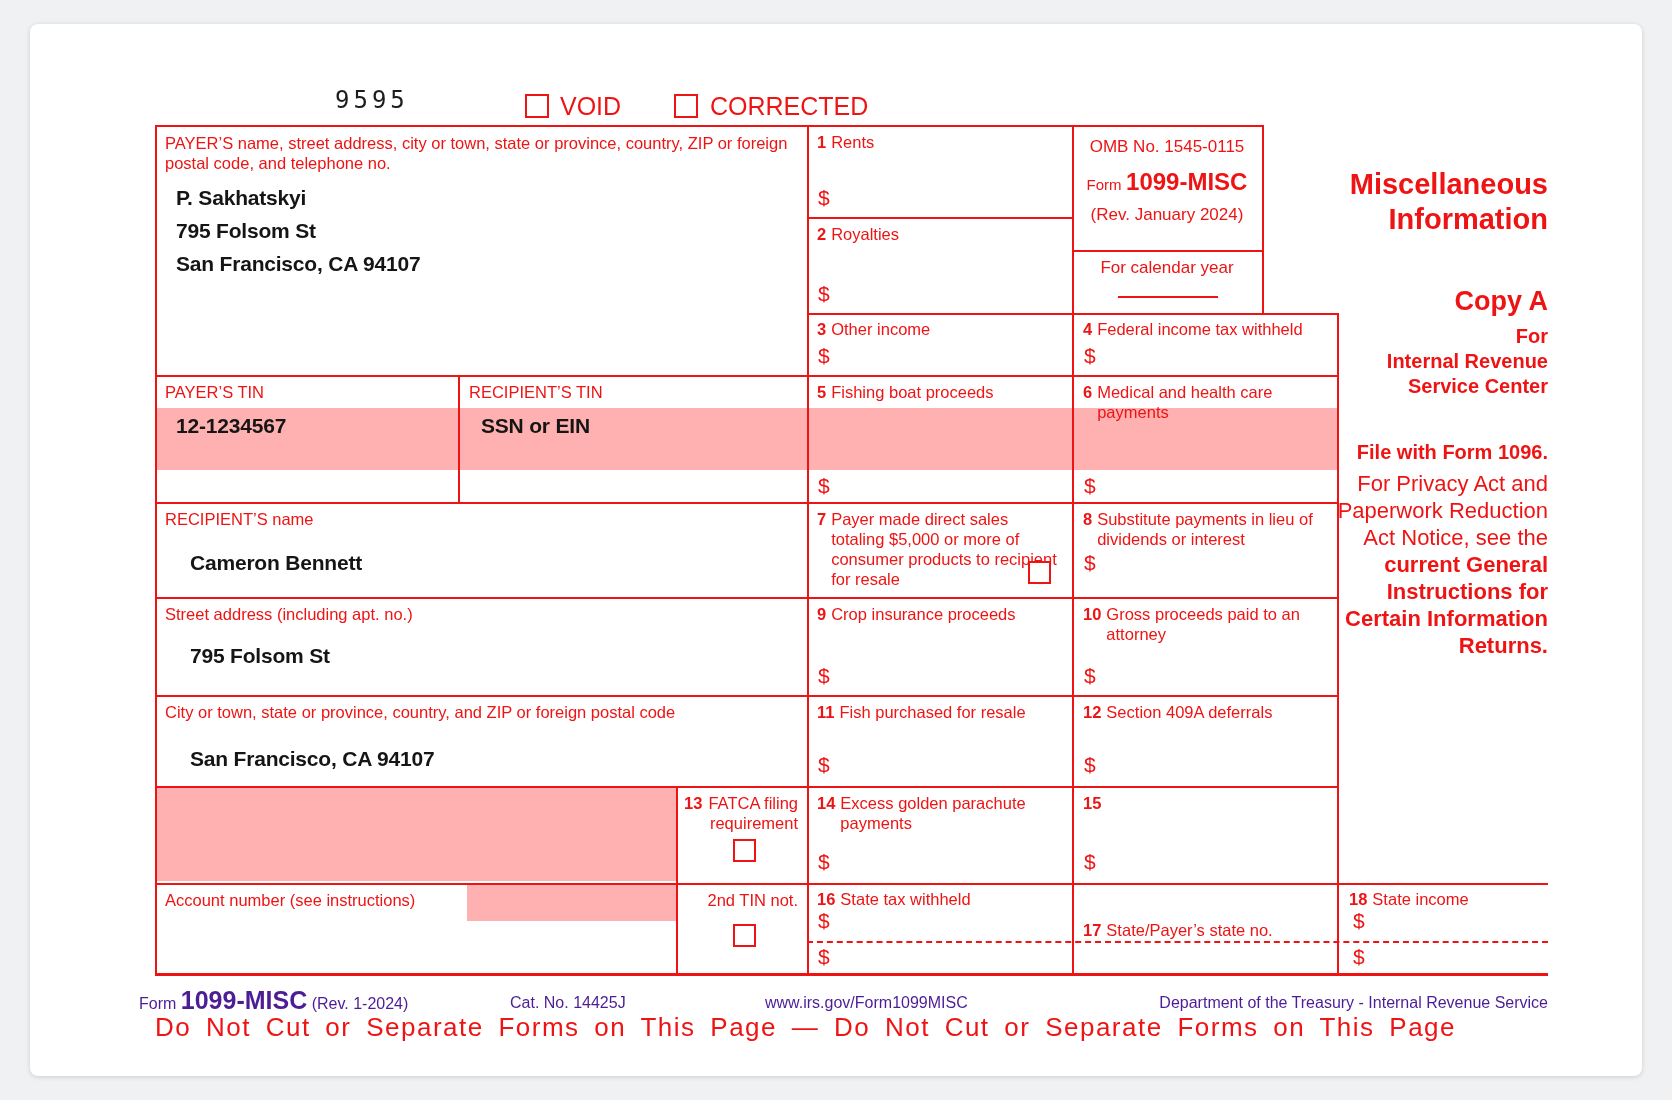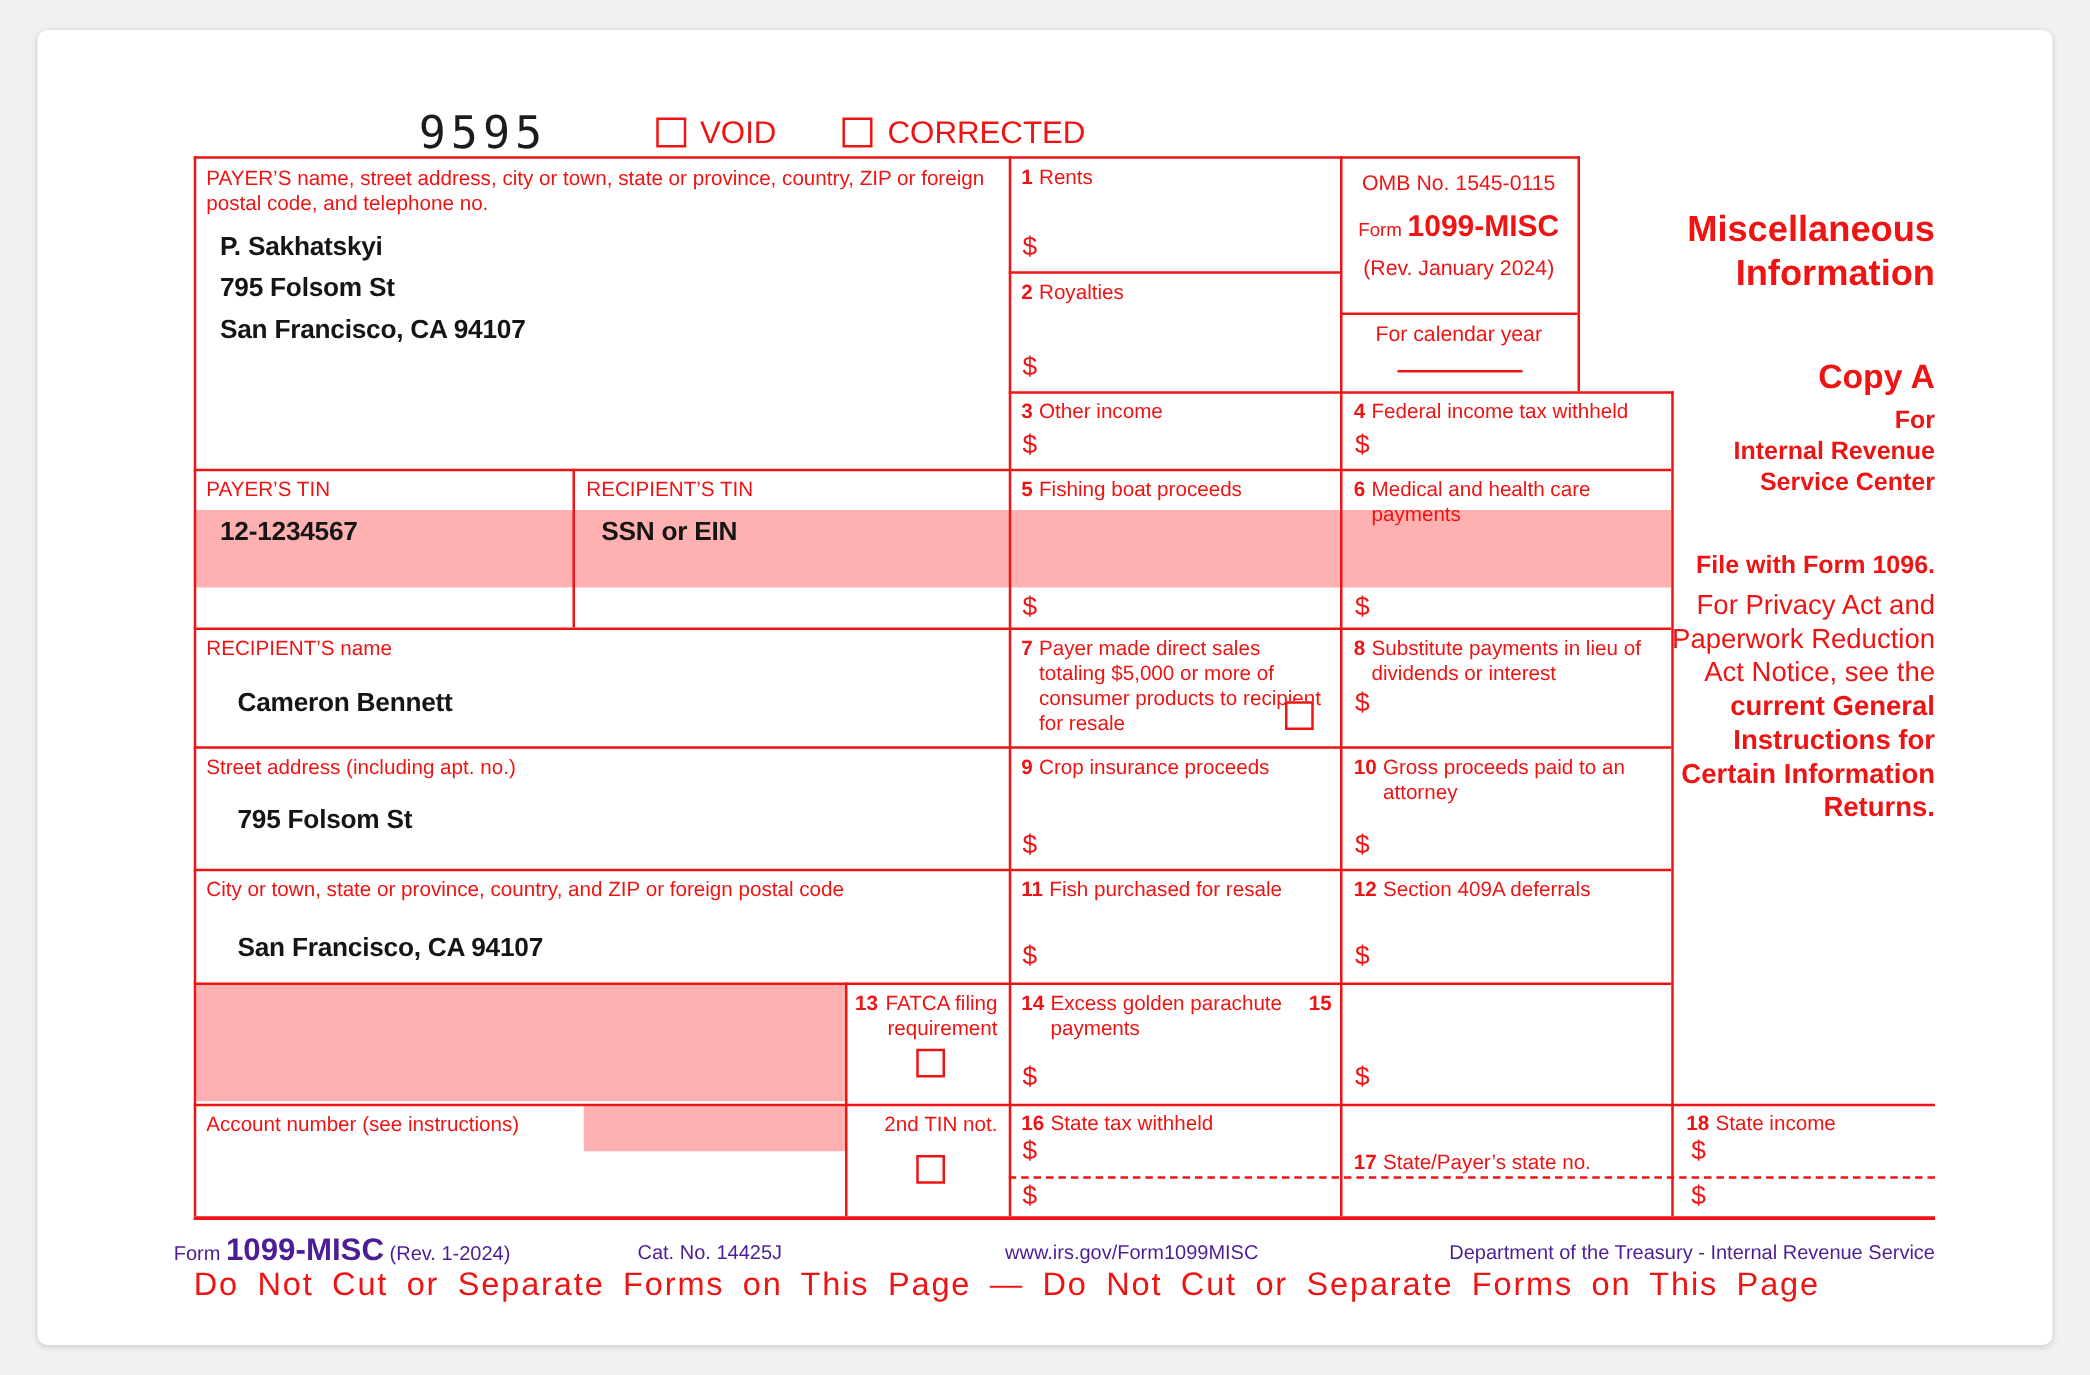--- a/index.html
+++ b/index.html
@@ -11,21 +11,21 @@
   .dashline { position:absolute; border-top:2px dashed #ee1414; height:0; }
   .pink { position:absolute; background:#ffb1b1; }
   .lbl { position:absolute; font-size:16.5px; line-height:20px; color:#ee1414; }
   .bl { display:flex; gap:5px; }
   .bl .n { font-weight:bold; flex:0 0 auto; }
   .bl.right { justify-content:flex-end; }
   .bl.right .t { text-align:right; }
   .val { position:absolute; font-size:21px; font-weight:bold; color:#151515; letter-spacing:-0.2px; }
   .dollar { position:absolute; font-size:21px; color:#ee1414; }
   .cb { position:absolute; border:2px solid #ee1414; background:#fff; }
-  .scan { position:absolute; font-family:"DejaVu Sans Mono", monospace; font-size:36px; color:#1c1c1c; letter-spacing:4px; }
+  .scan { position:absolute; font-family:"DejaVu Sans Mono", monospace; font-size:24px; color:#1c1c1c; letter-spacing:4px; }
   .hdrlbl { position:absolute; font-size:25px; color:#ee1414; }
   .title-line { position:absolute; right:124px; font-size:29px; font-weight:bold; color:#ee1414; text-align:right; }
   .copy-bold { position:absolute; right:124px; font-weight:bold; color:#ee1414; text-align:right; }
   .ombx { position:absolute; left:1072px; width:190px; text-align:center; color:#ee1414; }
   .privacy { position:absolute; right:124px; width:222px; text-align:right; font-size:22px; line-height:27px; color:#ee1414; }
   .privacy .b { font-weight:bold; }
   .foot-sm { position:absolute; font-size:16px; color:#4c1d95; }
   .warning { position:absolute; left:155px; top:1012px; font-size:26px; font-weight:normal; color:#ee1414; letter-spacing:1.5px; word-spacing:6px; white-space:nowrap; }
 </style>
 </head>
@@ -161,21 +161,21 @@
 <div class="lbl bl right" style="left:684px; top:793px; width:114px;">
   <span class="n">13</span>
   <span class="t">FATCA filing requirement</span>
 </div>
 <div class="cb" style="left:733px; top:839px; width:23px; height:23px;"></div>
 <div class="lbl bl" style="left:817px; top:793px; width:245px;justify-content:space-between;">
   <span class="n">14</span>
   <span class="t">Excess golden parachute payments</span>
 </div>
 <div class="dollar" style="left:818px; top:850px;">$</div>
-<div class="lbl bl" style="left:1047px; top:793px; width:230px;">
+<div class="lbl bl" style="left:1083px; top:793px; width:230px;">
   <span class="n">15</span>
 </div>
 <div class="dollar" style="left:1084px; top:850px;">$</div>
 
 <div class="lbl" style="left:165px; top:890px;text-align:center;">Account number (see instructions)</div>
 <div class="lbl" style="left:676px; top:890px; width:122px; text-align:right;">2nd TIN not.</div>
 <div class="cb" style="left:733px; top:924px; width:23px; height:23px;"></div>
 <div class="lbl bl" style="left:817px; top:889px; width:250px;">
   <span class="n">16</span>
   <span class="t">State tax withheld</span>
@@ -201,15 +201,15 @@
 <div class="privacy" style="top:470px;">
   <span>For Privacy Act and Paperwork Reduction Act Notice, see the </span><span class="b">current General Instructions for Certain Information Returns.</span>
 </div>
 
 <div class="abs" style="left:139px; top:986px; color:#4c1d95;">
   <span style="font-size:16px;">Form</span>
   <span style="font-size:25px; font-weight:bold;">1099-MISC</span>
   <span style="font-size:16px;">(Rev. 1-2024)</span>
 </div>
 <div class="foot-sm" style="left:510px; top:994px;">Cat. No. 14425J</div>
-<div class="foot-sm" style="left:804px; top:994px;">www.irs.gov/Form1099MISC</div>
+<div class="foot-sm" style="left:765px; top:994px;">www.irs.gov/Form1099MISC</div>
 <div class="foot-sm" style="right:124px; top:994px;">Department of the Treasury - Internal Revenue Service</div>
 <div class="warning">Do Not Cut or Separate Forms on This Page — Do Not Cut or Separate Forms on This Page</div>
 
 </body></html>

